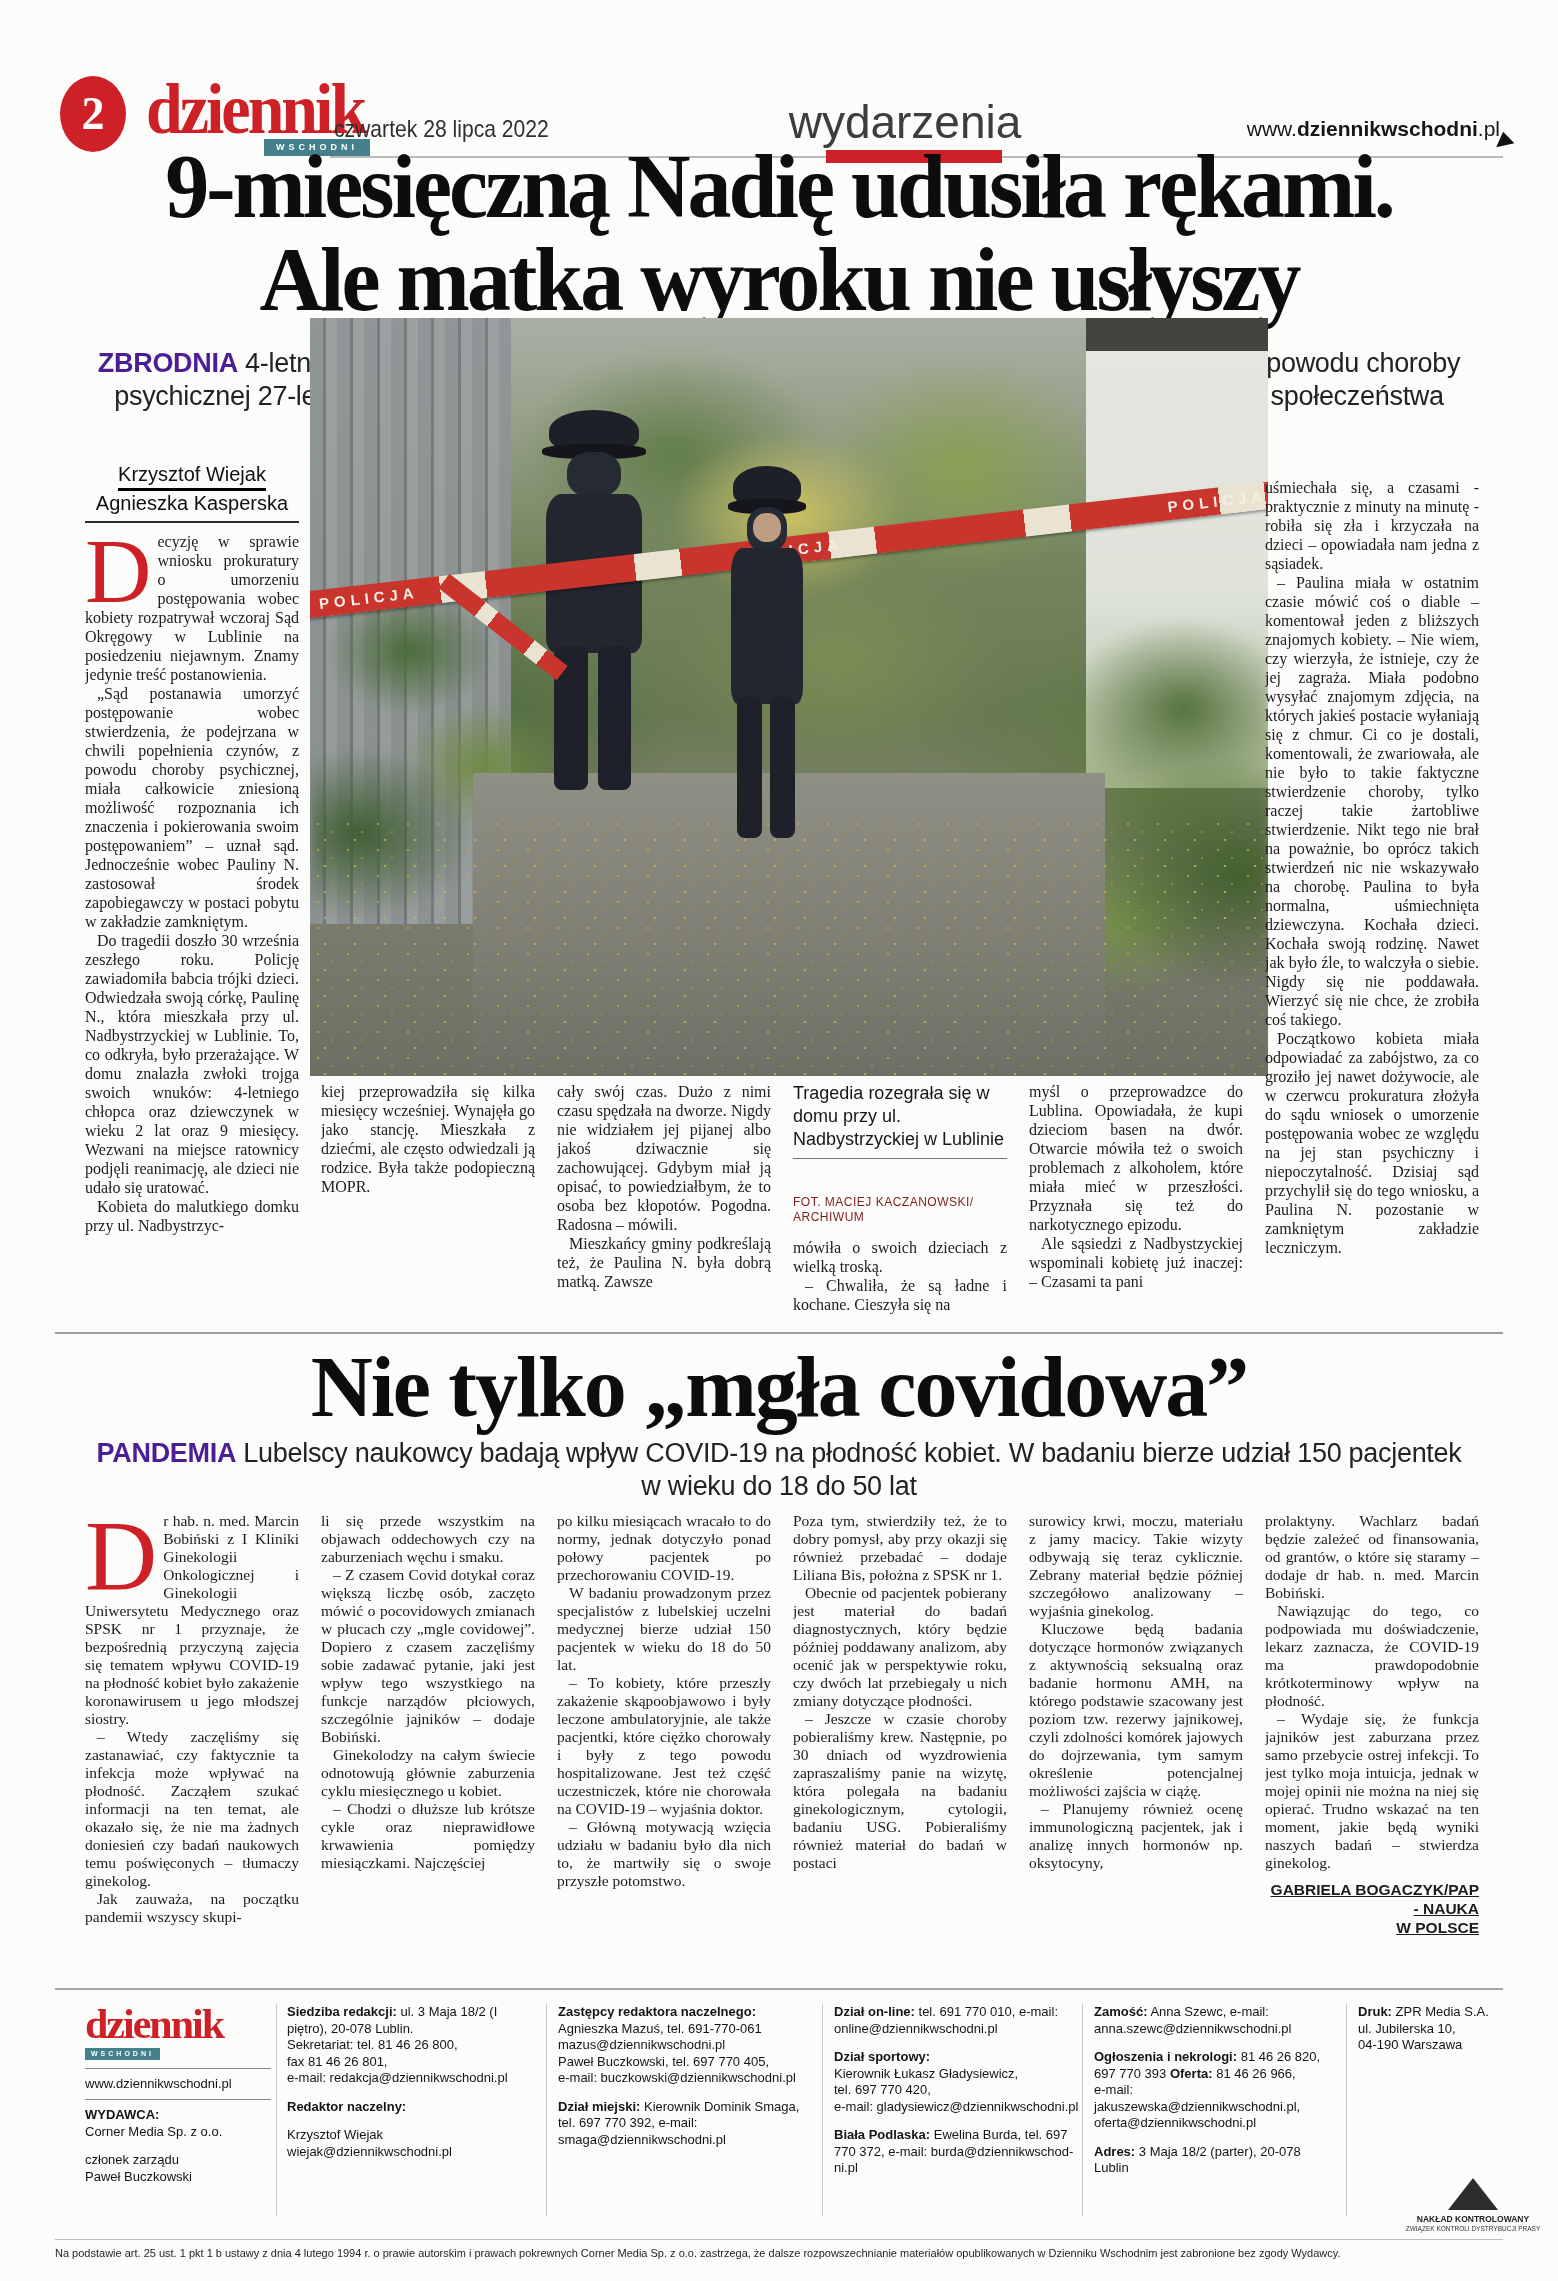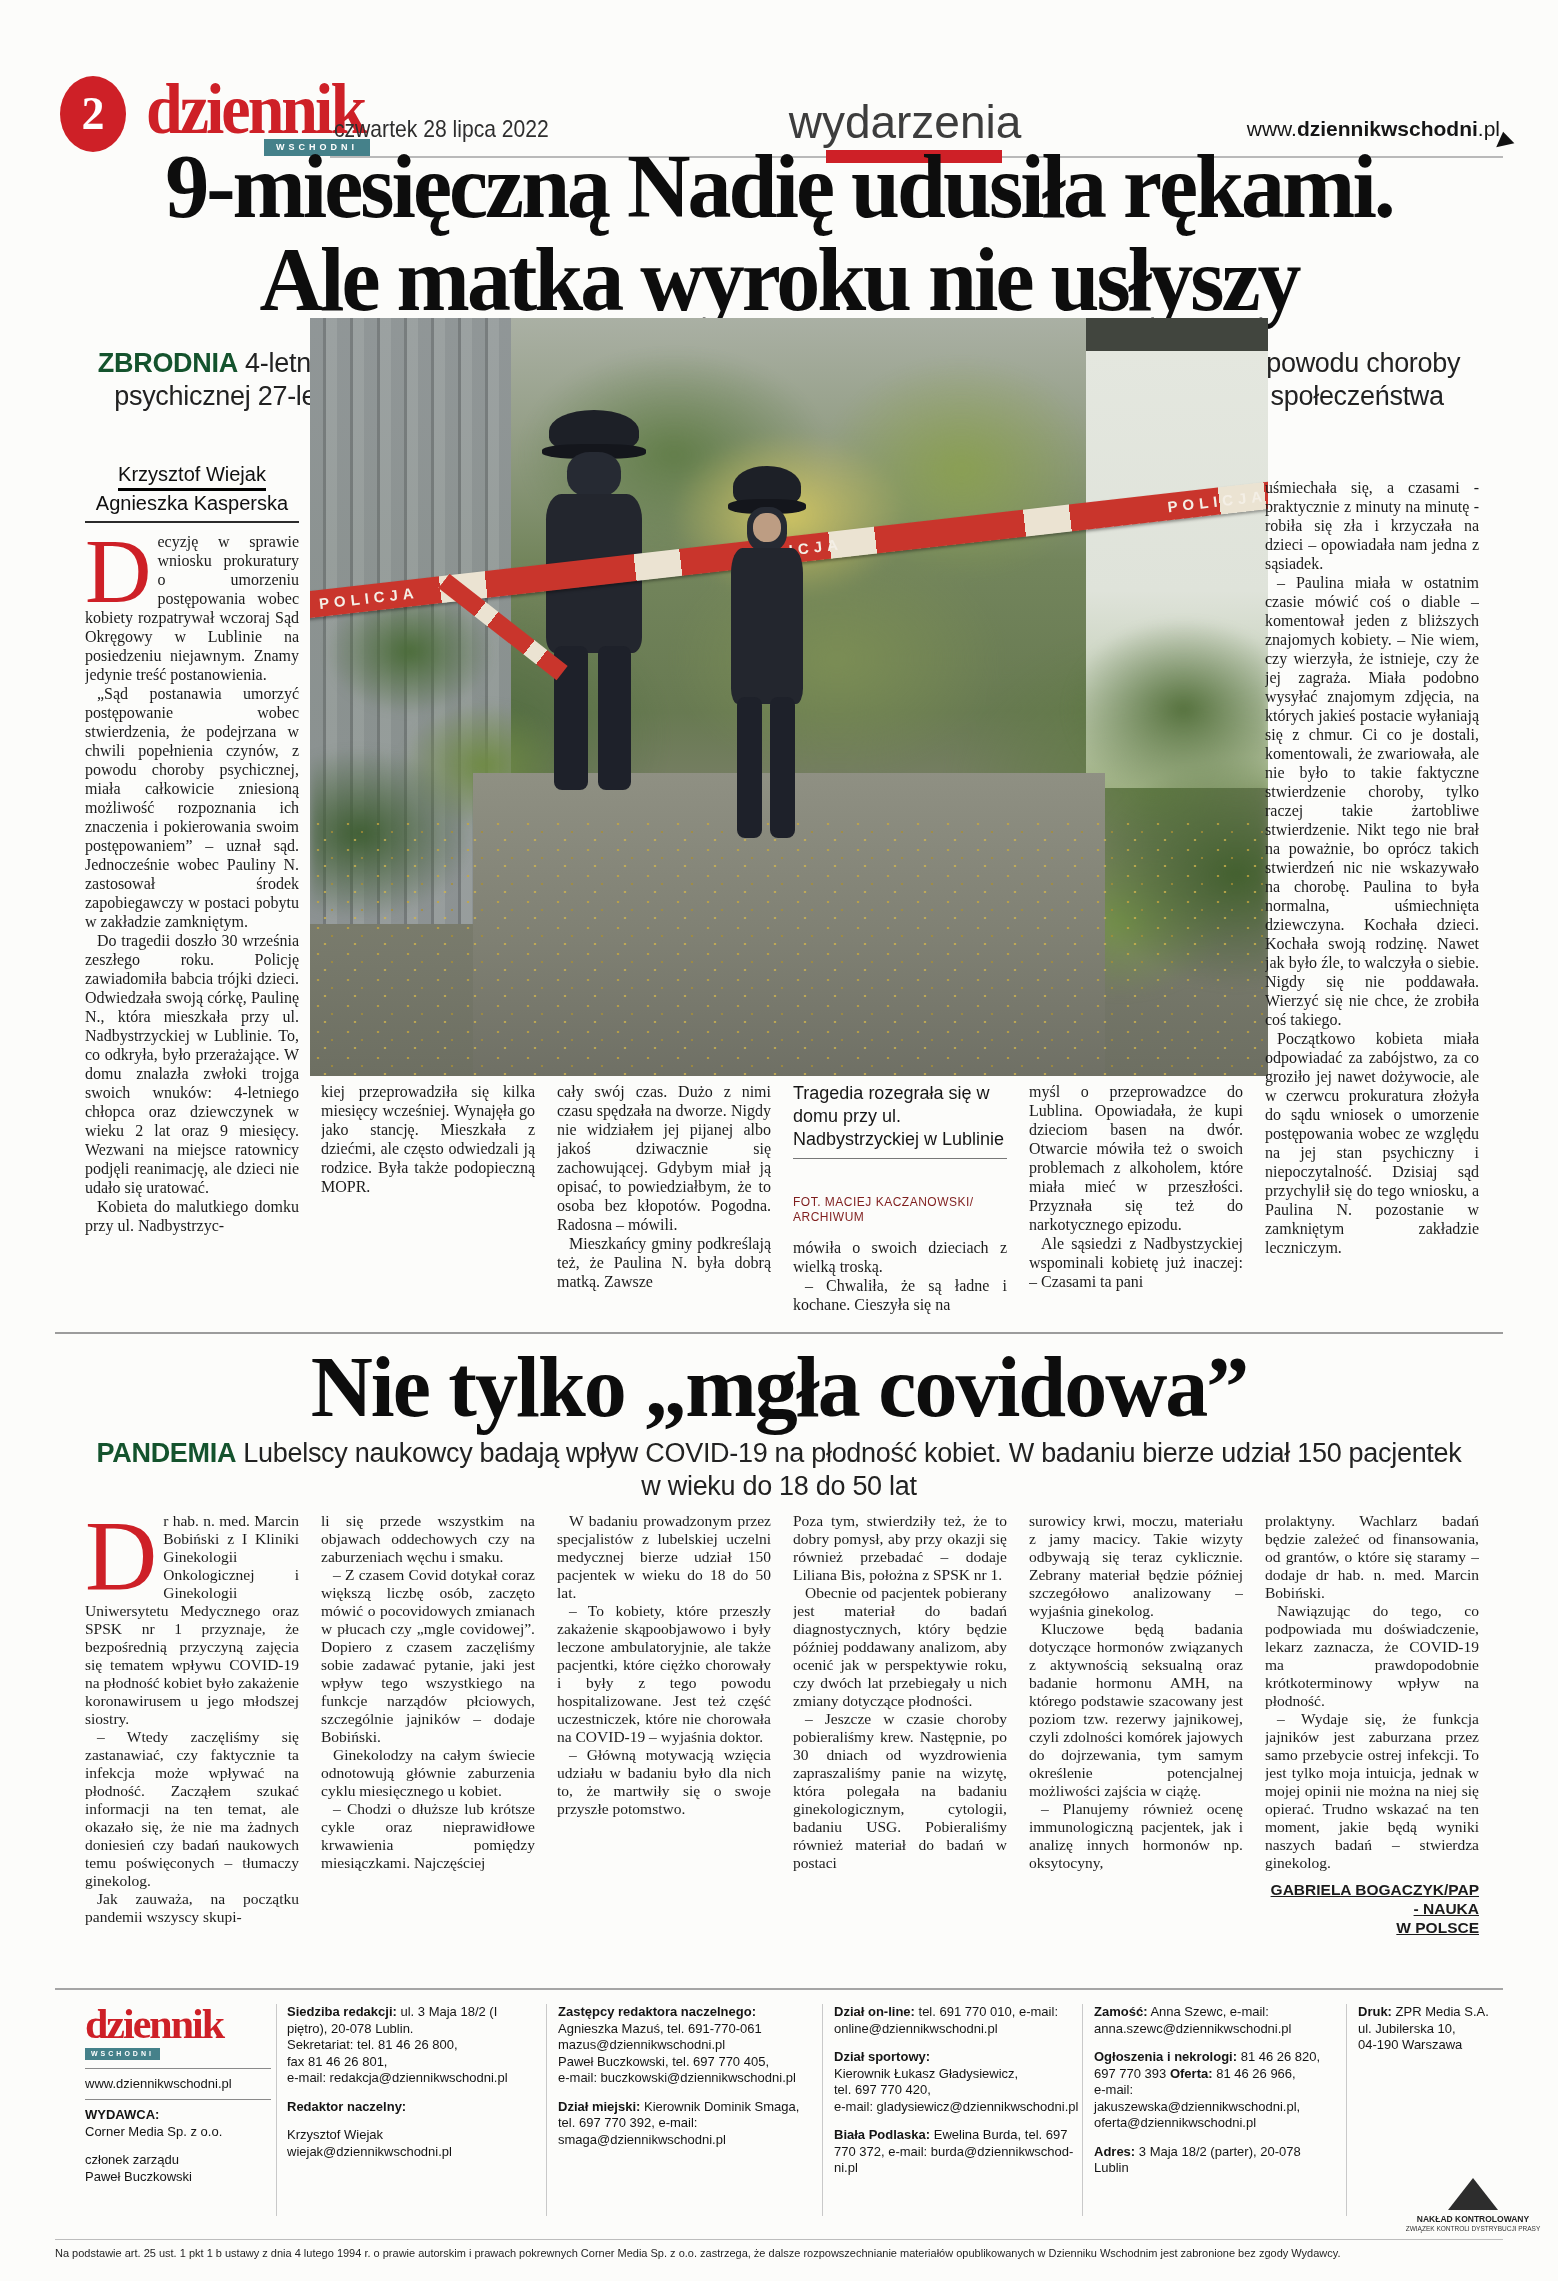--- a/index.html
+++ b/index.html
@@ -23,21 +23,21 @@
   .website{right:58px;top:116px;font:21px/26px "Liberation Sans",sans-serif;color:#161616;}
   .website b{font-weight:bold;}
   .cursor{right:44px;top:134px;width:0;height:0;border-left:15px solid #111;
           border-top:6px solid transparent;border-bottom:11px solid transparent;transform:rotate(24deg);}
 
   
   .h1{left:40px;top:140px;width:1478px;text-align:center;font-weight:bold;color:#0d0d0d;
       font-size:88px;line-height:89px;letter-spacing:-3px;transform:scaleY(1.04);transform-origin:top center;}
   .lead{left:90px;top:347px;width:1378px;text-align:center;color:#222;
         font:27px/33px "Liberation Sans",sans-serif;letter-spacing:-.3px;}
-  .kicker{color:#14532d;font-weight:bold;}
+  .kicker{color:#4c1d95;font-weight:bold;}
   .h2{left:40px;top:1342px;width:1478px;text-align:center;font-weight:bold;color:#0d0d0d;
       font-size:86px;line-height:88px;letter-spacing:-2px;transform:scaleY(1.02);transform-origin:top center;}
   .lead2{left:90px;top:1437px;width:1378px;text-align:center;color:#222;
         font:27px/33px "Liberation Sans",sans-serif;letter-spacing:-.3px;}
   .divider{left:55px;top:1332px;width:1448px;height:2px;background:#9c9c9c;}
 
   
   .col{position:absolute;width:214px;text-align:justify;overflow:hidden;}
   .a1{font-size:16px;line-height:19px;}
   .a2{font-size:15.5px;line-height:18px;}
@@ -234,20 +234,21 @@
     <p class="para">– Wtedy zaczęliśmy się zastanawiać, czy faktycznie ta infekcja może wpływać na płodność. Zacząłem szukać informacji na ten temat, ale okazało się, że nie ma żadnych doniesień czy badań naukowych temu poświęconych – tłumaczy ginekolog.</p>
     <p class="para">Jak zauważa, na początku pandemii wszyscy skupi-</p>
   </div>
   <div class="col a2" style="left:321px;top:1512px;height:444px;">
     <p class="para first">li się przede wszystkim na objawach oddechowych czy na zaburzeniach węchu i smaku.</p>
     <p class="para">– Z czasem Covid dotykał coraz większą liczbę osób, zaczęto mówić o pocovidowych zmianach w płucach czy „mgle covidowej”. Dopiero z czasem zaczęliśmy sobie zadawać pytanie, jaki jest wpływ tego wszystkiego na funkcje narządów płciowych, szczególnie jajników – dodaje Bobiński.</p>
     <p class="para">Ginekolodzy na całym świecie odnotowują głównie zaburzenia cyklu miesięcznego u kobiet.</p>
     <p class="para">– Chodzi o dłuższe lub krótsze cykle oraz nieprawidłowe krwawienia pomiędzy miesiączkami. Najczęściej</p>
   </div>
   <div class="col a2" style="left:557px;top:1512px;height:444px;">
+    <p class="para first">po kilku miesiącach wracało to do normy, jednak dotyczyło ponad połowy pacjentek po przechorowaniu COVID-19.</p>
     <p class="para">W badaniu prowadzonym przez specjalistów z lubelskiej uczelni medycznej bierze udział 150 pacjentek w wieku do 18 do 50 lat.</p>
     <p class="para">– To kobiety, które przeszły zakażenie skąpoobjawowo i były leczone ambulatoryjnie, ale także pacjentki, które ciężko chorowały i były z tego powodu hospitalizowane. Jest też część uczestniczek, które nie chorowała na COVID-19 – wyjaśnia doktor.</p>
     <p class="para">– Główną motywacją wzięcia udziału w badaniu było dla nich to, że martwiły się o swoje przyszłe potomstwo.</p>
   </div>
   <div class="col a2" style="left:793px;top:1512px;height:444px;">
     <p class="para first">Poza tym, stwierdziły też, że to dobry pomysł, aby przy okazji się również przebadać – dodaje Liliana Bis, położna z SPSK nr 1.</p>
     <p class="para">Obecnie od pacjentek pobierany jest materiał do badań diagnostycznych, który będzie później poddawany analizom, aby ocenić jak w perspektywie roku, czy dwóch lat przebiegały u nich zmiany dotyczące płodności.</p>
     <p class="para">– Jeszcze w czasie choroby pobieraliśmy krew. Następnie, po 30 dniach od wyzdrowienia zapraszaliśmy panie na wizytę, która polegała na badaniu ginekologicznym, cytologii, badaniu USG. Pobieraliśmy również materiał do badań w postaci</p>
   </div>
   <div class="col a2" style="left:1029px;top:1512px;height:444px;">

